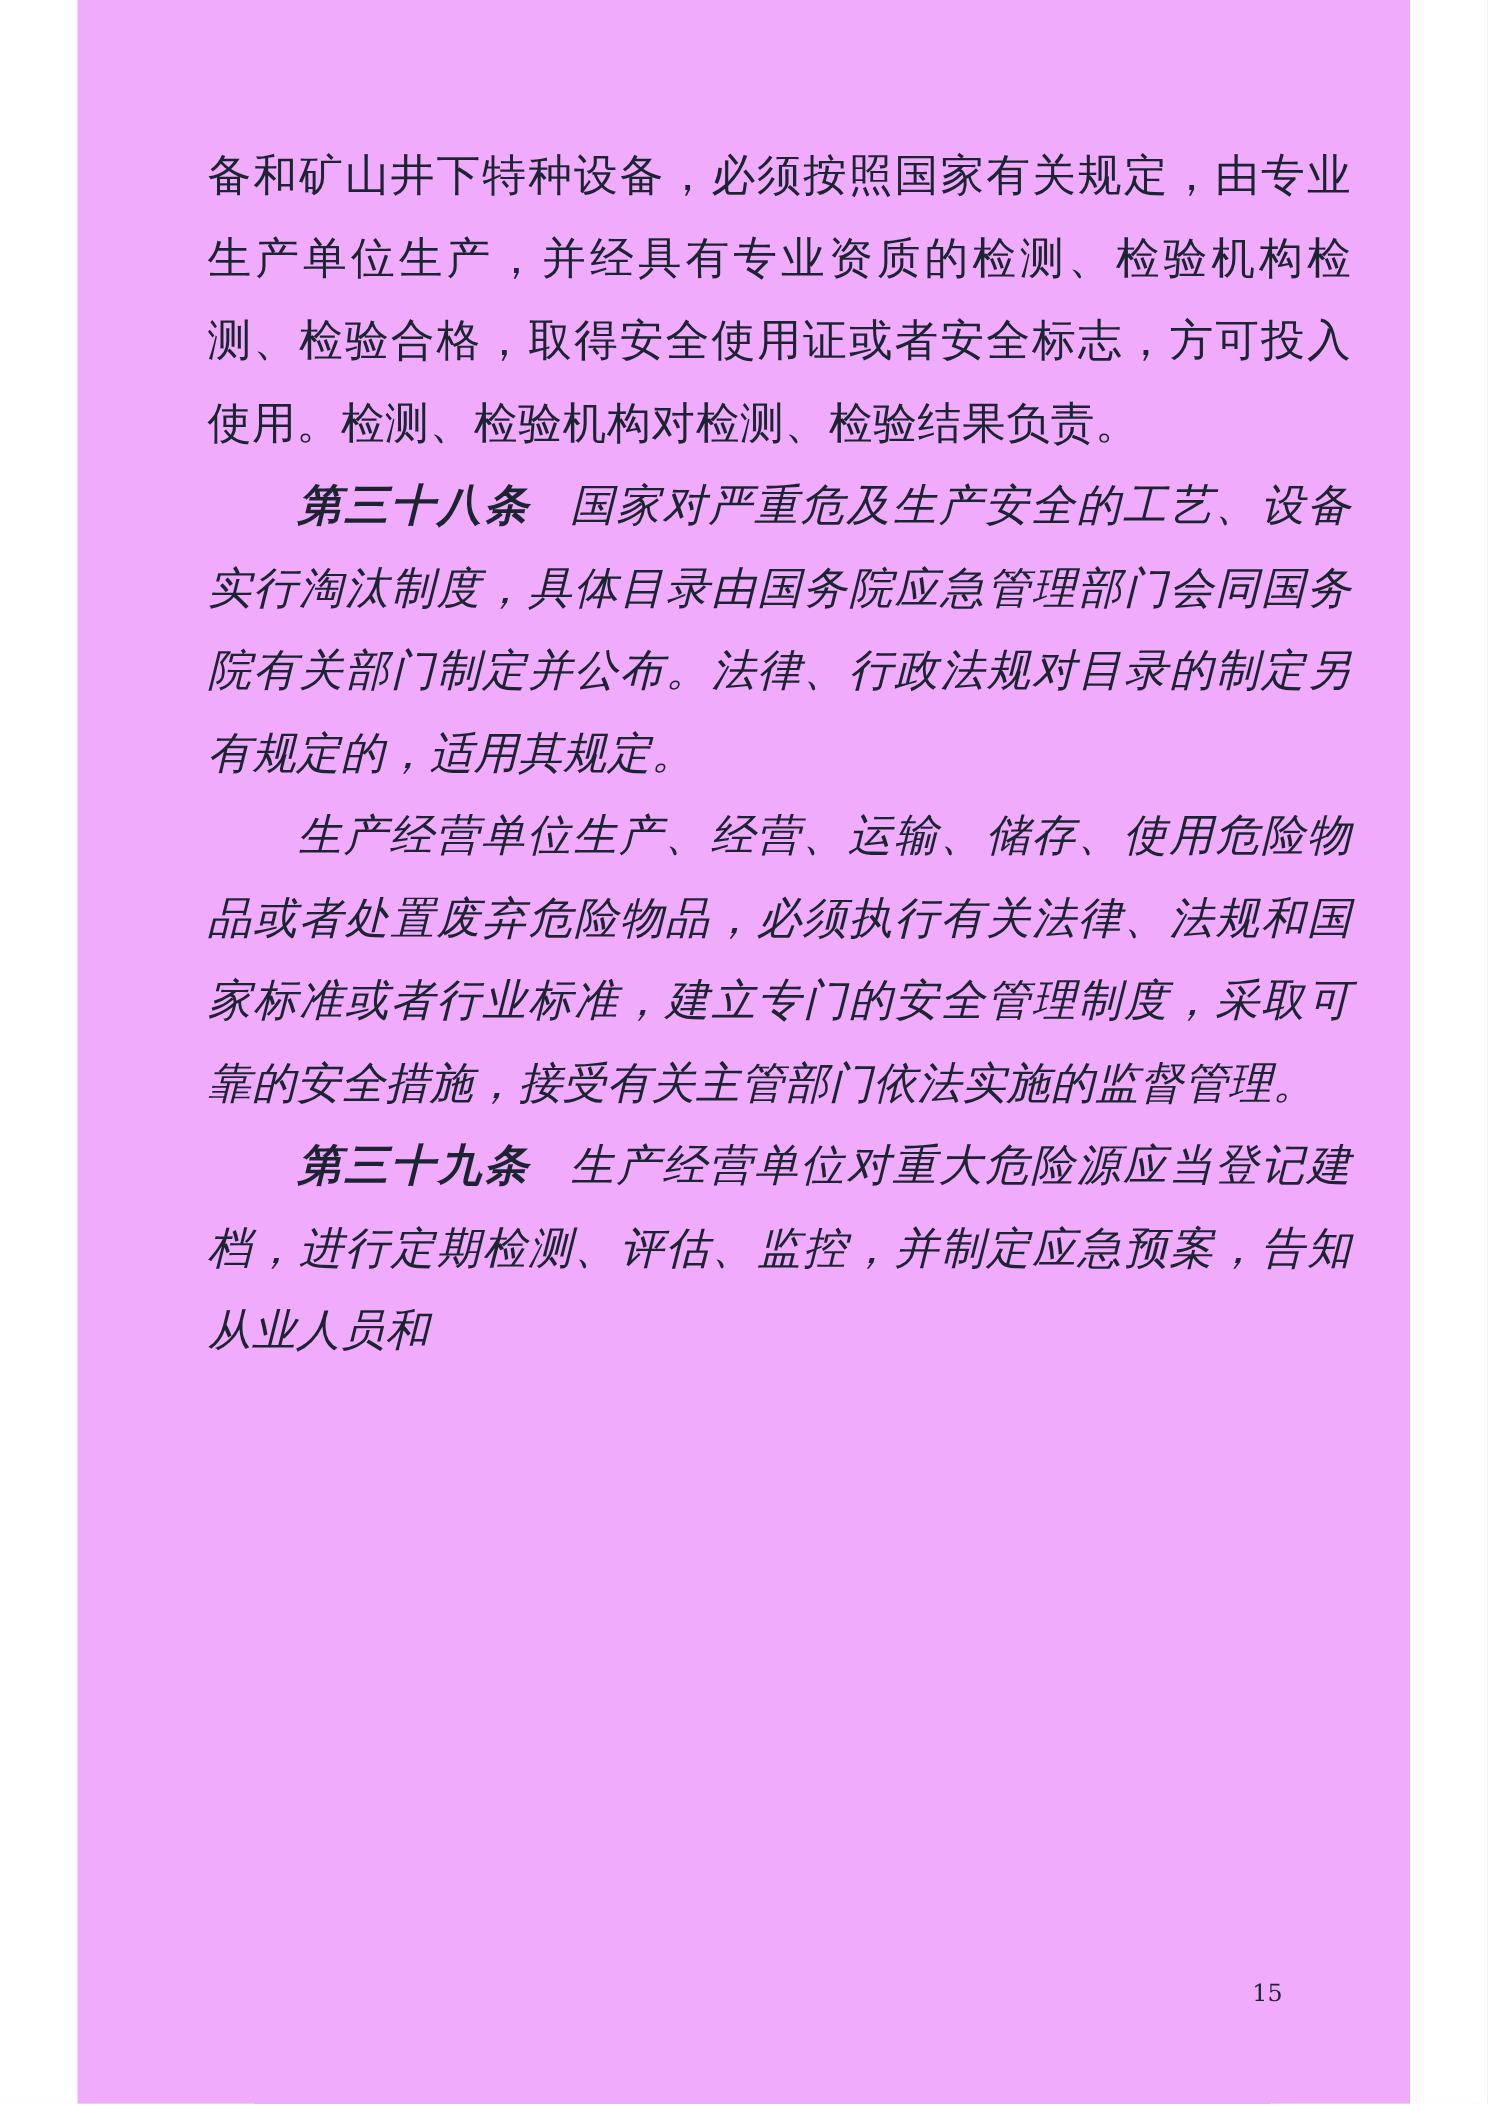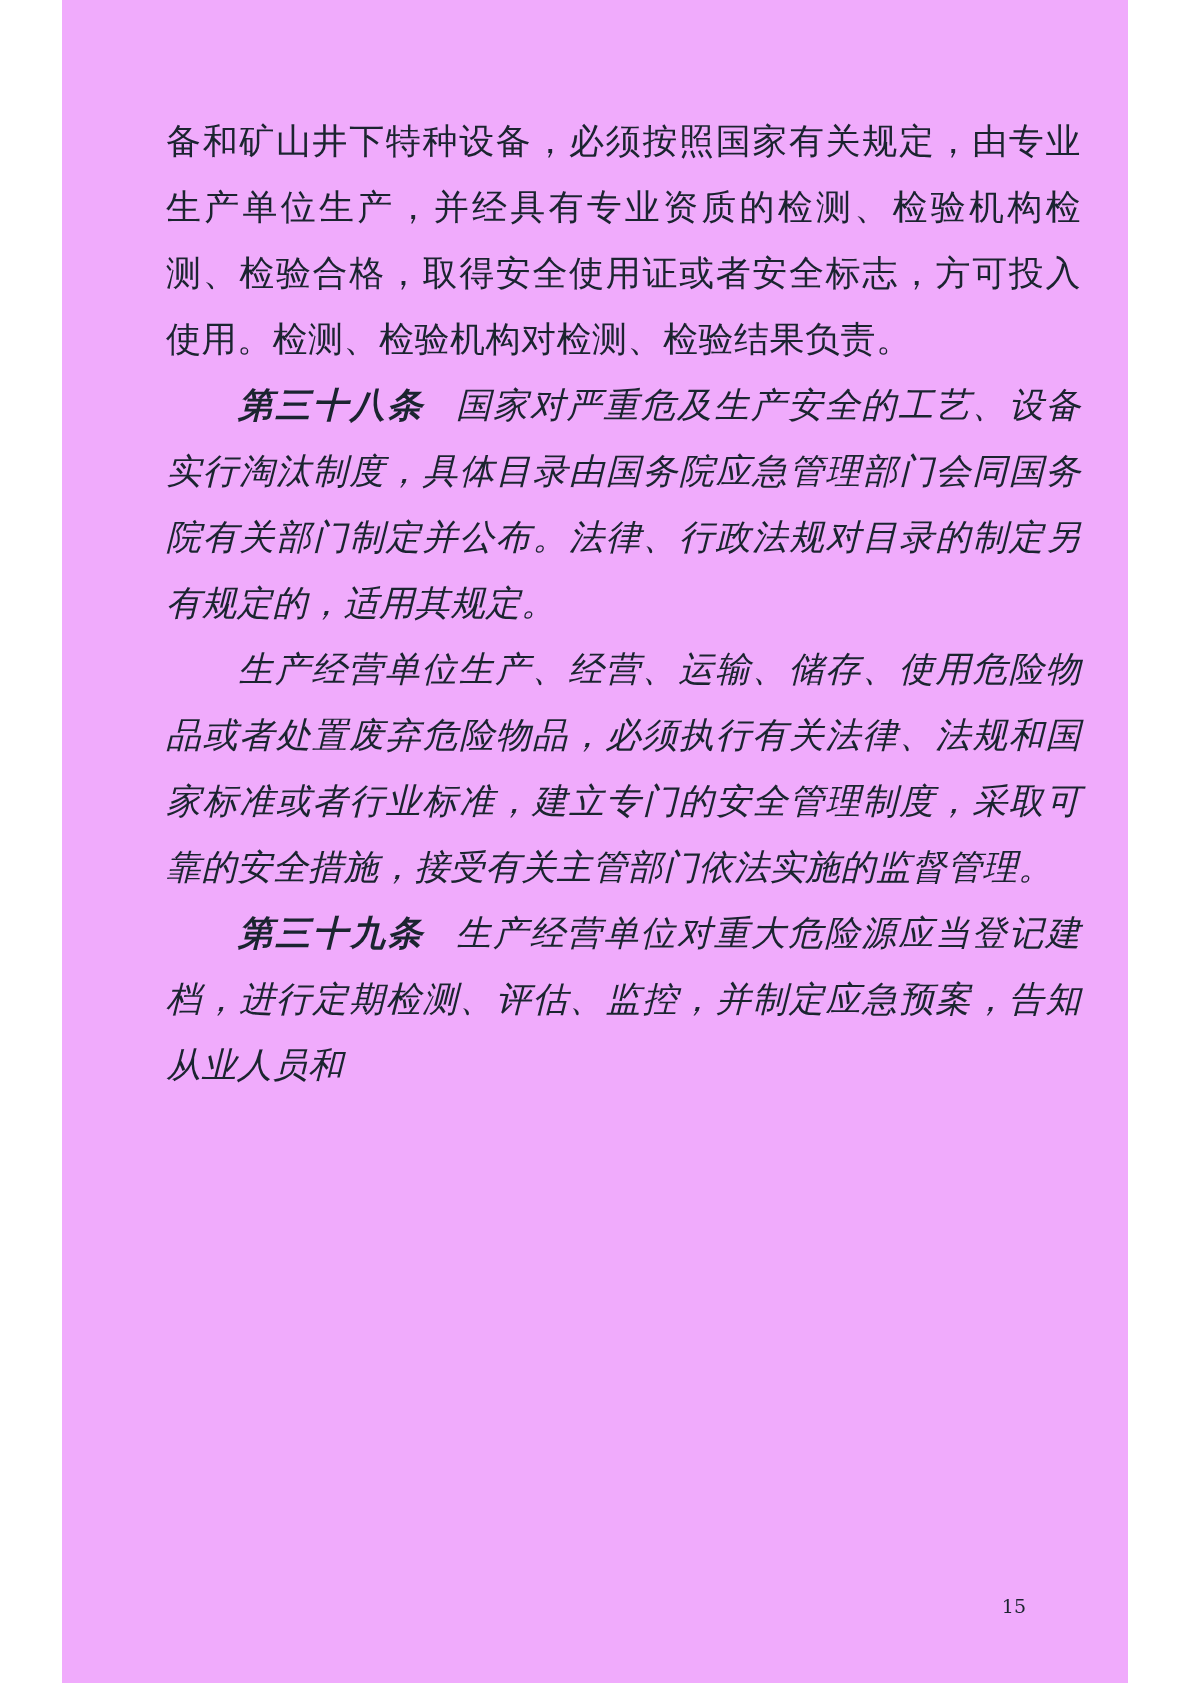--- a/index.html
+++ b/index.html
@@ -42,21 +42,21 @@
     font-weight: bold;
     letter-spacing: 1px;
   }
   .art-gap {
     display: inline-block;
     width: 30px;
   }
   .page-number {
     position: absolute;
     right: 102px;
-    bottom: 66px;
+    bottom: 77px;
     font-size: 19px;
     font-family: "DejaVu Serif", "Liberation Serif", serif;
     color: #1b2430;
   }
 </style>
 </head>
 <body>
 
 <div class="page">
 

